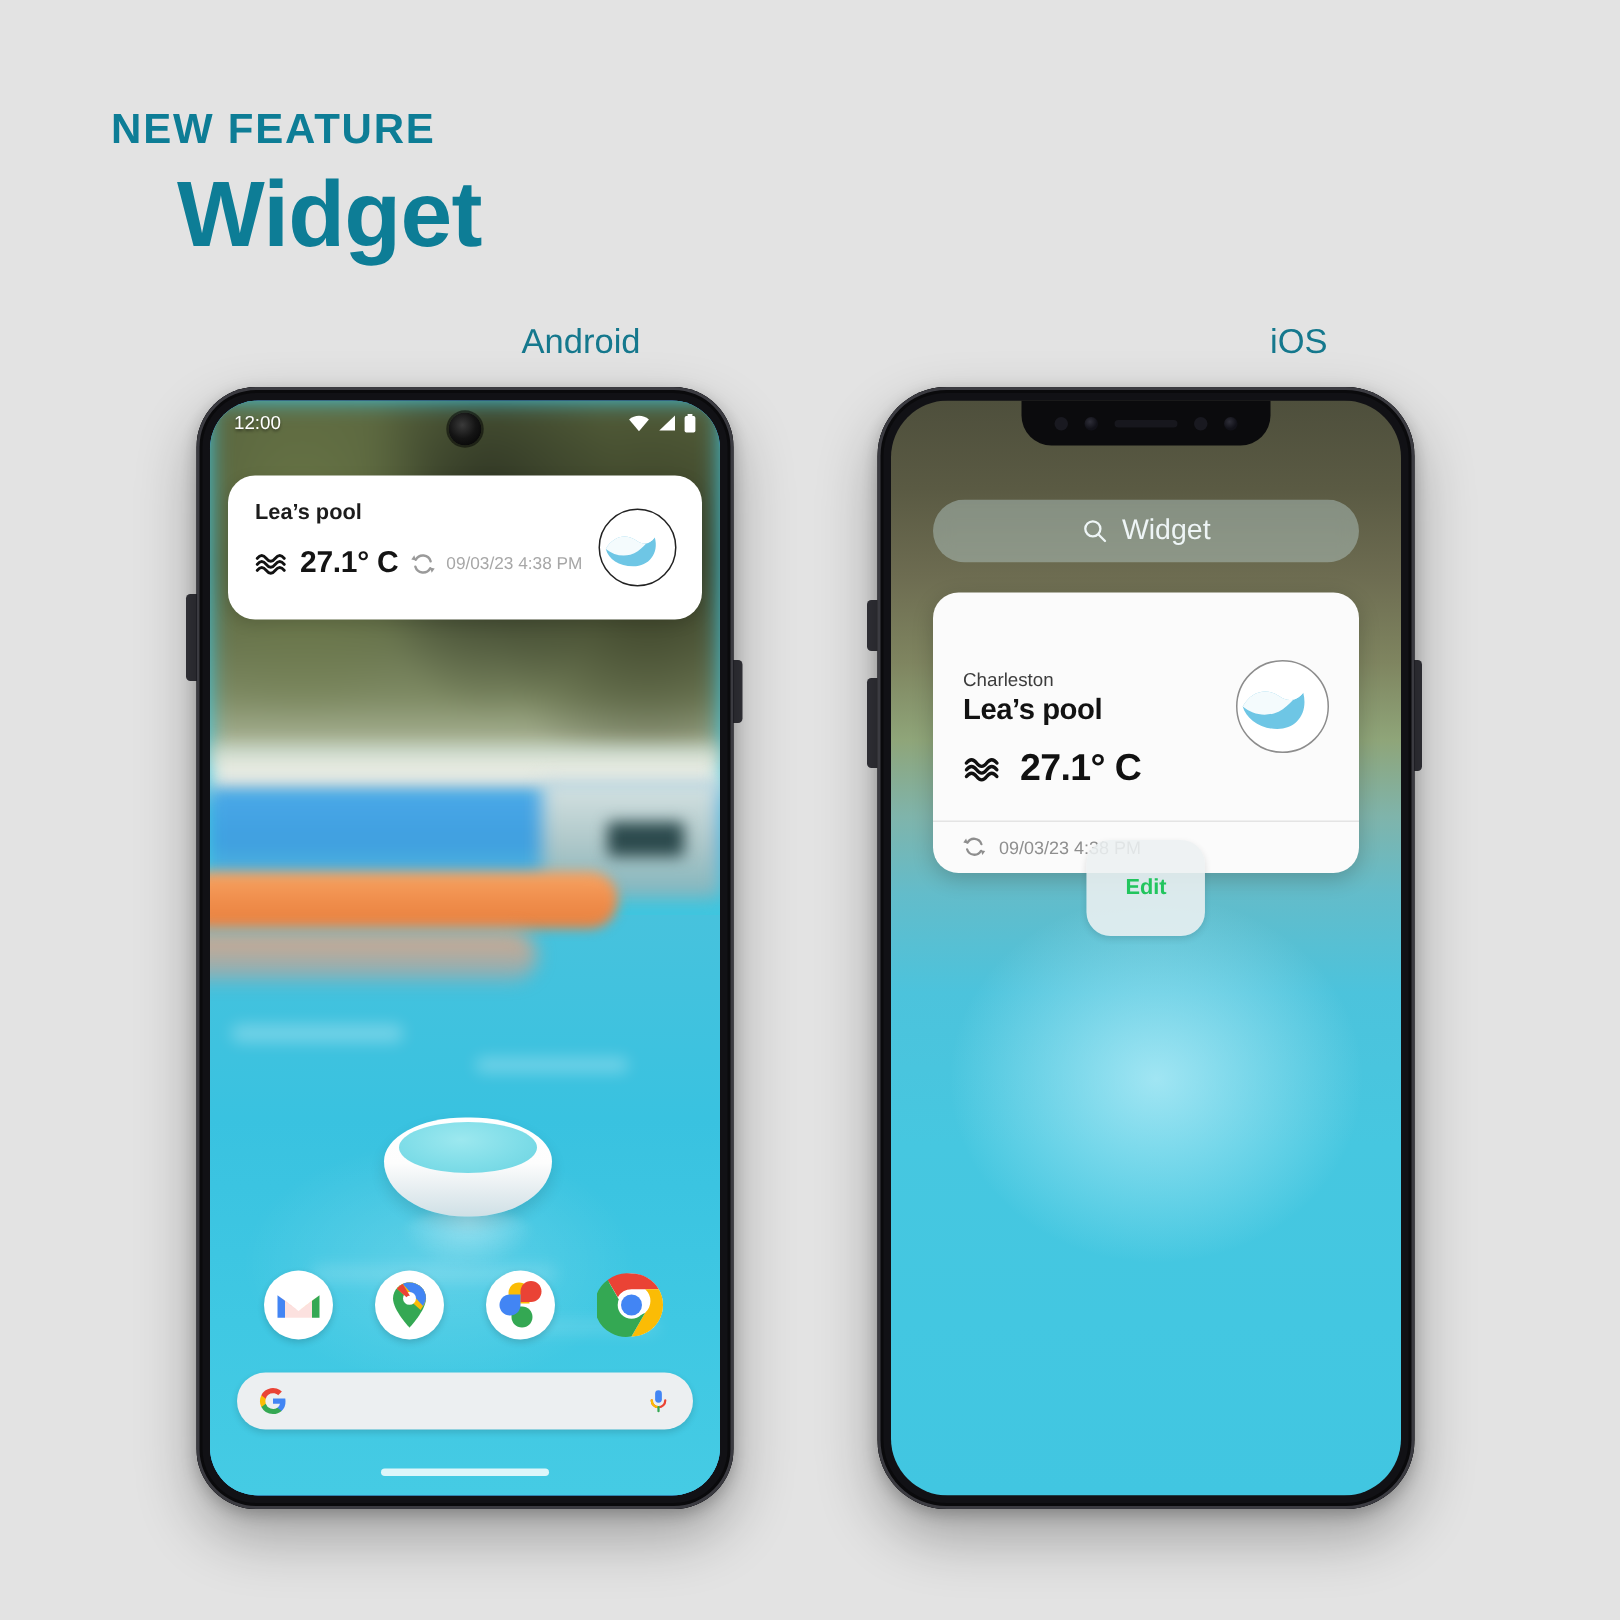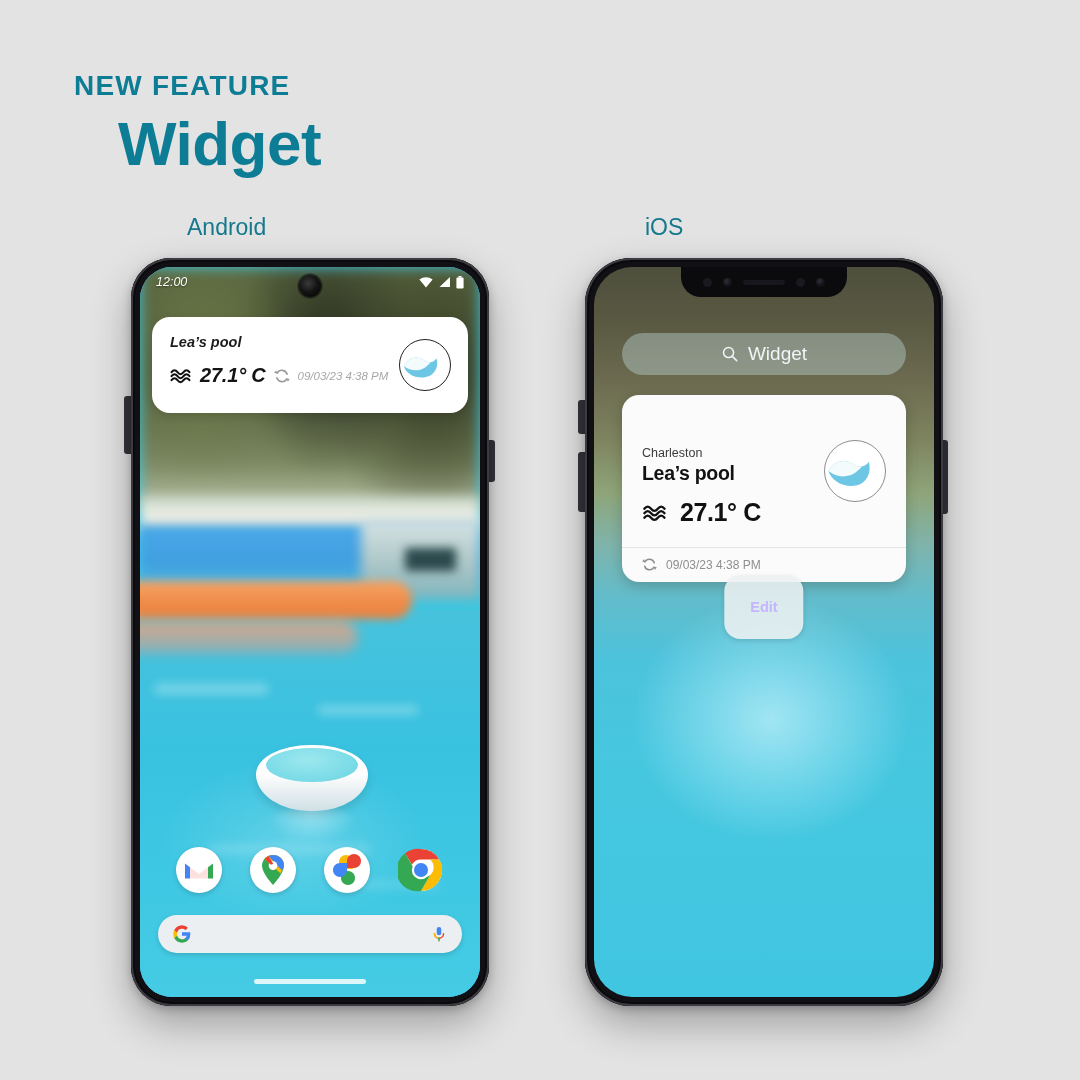--- a/index.html
+++ b/index.html
@@ -18,21 +18,21 @@
     color:#0d7d96; line-height:1;
   }
   .title {
     font-size:62px; font-weight:bold; color:#0d7d96;
     line-height:1; margin-top:13px; letter-spacing:-0.5px;margin-left:44px;
   }
 
   
   .plat-label {
     position:absolute; font-size:23px; color:#15788d;
-    font-weight:normal; text-align:left; width:240px;
+    font-weight:normal; text-align:right; width:240px;
   }
   .plat-android { left:187px; top:214px; }
   .plat-ios { left:645px; top:214px; }
 
   
   .phone {
     position:absolute;
     background:#111115;
     box-shadow: 0 18px 40px rgba(0,0,0,0.30), 0 3px 10px rgba(0,0,0,0.22);
   }
@@ -44,21 +44,20 @@
 
   
   #android-phone {
     left:131px; top:258px; width:358px; height:748px;
     border-radius:40px; padding:9px;
   }
   #android-screen {
     position:relative; width:100%; height:100%;
     border-radius:32px; overflow:hidden;
     background:#3b82f6;
-    font-style:italic;
   }
   
   .btn-side {
     position:absolute; background:#2a2a30; border-radius:3px;
   }
   #and-vol { left:124px; top:396px; width:8px; height:58px; border-radius:3px 0 0 3px; background:#35353c; }
   #and-pow { left:487px; top:440px; width:8px; height:42px; border-radius:0 3px 3px 0; background:#35353c; }
   #ios-vol1 { left:578px; top:400px; width:7px; height:34px; border-radius:3px 0 0 3px; background:#35353c;}
   #ios-vol2 { left:578px; top:452px; width:7px; height:60px; border-radius:3px 0 0 3px; background:#35353c;}
   #ios-pow  { left:941px; top:440px; width:7px; height:74px; border-radius:0 3px 3px 0; background:#35353c;}
@@ -250,23 +249,23 @@
   .ios-temp-row { display:flex; align-items:center; gap:12px; margin-top:13px; }
   .ios-temp { font-size:25px; font-weight:bold; color:#111; letter-spacing:-0.4px; }
   .ios-footer {
     border-top:1px solid #e4e4e4; padding:9px 20px 10px 20px;
     display:flex; align-items:center; gap:9px;
   }
   .ios-stamp { font-size:12px; color:#8e8e8e; }
 
   
   .edit-btn {
-    position:absolute; left:50%; transform:translateX(-50%); top:308px;
+    position:absolute; left:50%; transform:translateX(-50%); top:293px;
     padding:24px 26px; border-radius:16px; z-index:5;
-    background:rgba(236,240,241,.88); color:#c4b5fd;
+    background:rgba(236,240,241,.88); color:#22c55e;
     font-size:14.5px; font-weight:bold;
     box-shadow:0 2px 5px rgba(0,0,0,.12);
   }
 </style>
 </head>
 <body>
 
 <div class="headline">
   <div class="kicker">NEW FEATURE</div>
   <div class="title">Widget</div>

